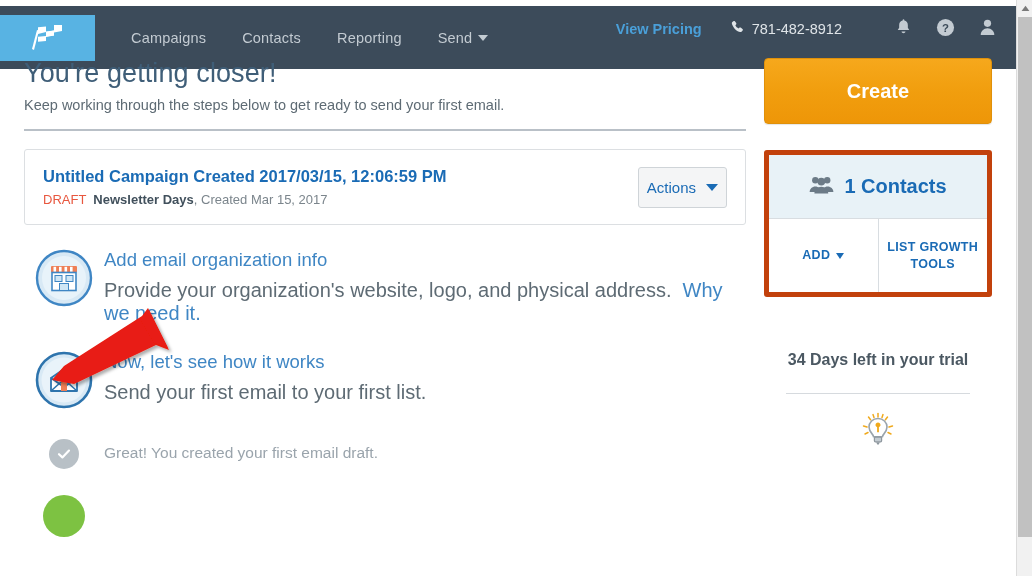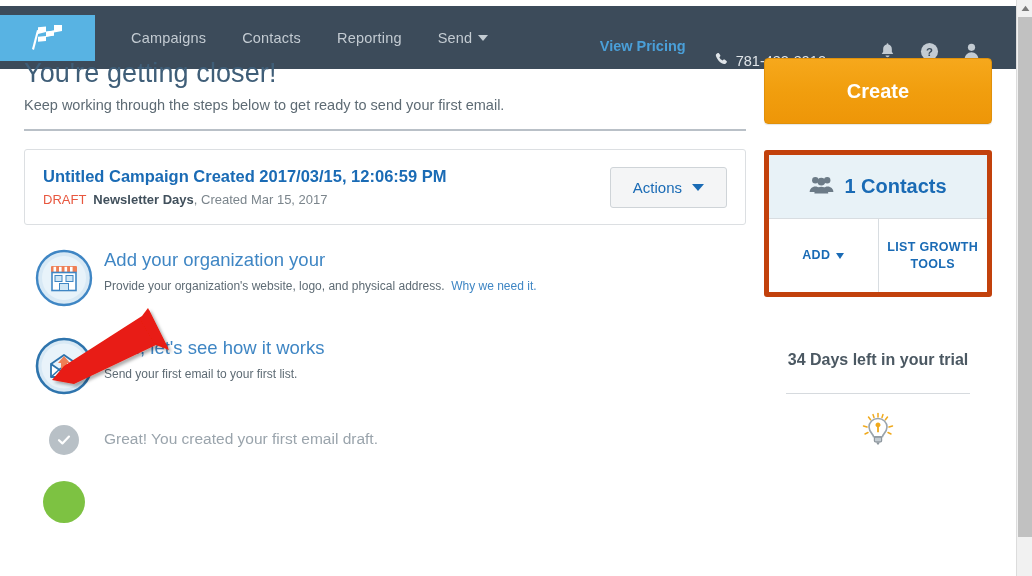--- a/index.html
+++ b/index.html
@@ -30,21 +30,21 @@
     padding: 0 18px; line-height: 46px; cursor: pointer; white-space: nowrap;
   }
   .nav-more { display:flex; align-items:center; gap:6px; }
   .caret-down {
     width: 0; height: 0; border-left: 5px solid transparent;
     border-right: 5px solid transparent; border-top: 6px solid #c3cbd2;
     display:inline-block;
   }
   .nav-right {
     position:absolute; right: 0; top: 0; height: 46px;
-    display:flex; padding-right: 30px; margin-top: 32px;
+    display:flex; align-items:center; padding-right: 14px;
   }
   .view-pricing {
     color: #4a9fd8; font-size: 14.5px; font-weight: bold; cursor: pointer;
     margin-right: 28px; white-space: nowrap;
   }
   .phone-block {
     display:flex; align-items:center; gap:7px; color:#dfe4e8;
     font-size:14.5px; margin-right: 34px; white-space: nowrap;
   }
   .nav-icon-btn {
@@ -85,39 +85,39 @@
   }
   .camp-title {
     font-size:16.5px; font-weight:bold; color:#1a6bb5; cursor:pointer;
     margin-bottom:6px; white-space:nowrap;
   }
   .camp-meta { font-size:13px; color:#7b858c; white-space:nowrap; }
   .draft-badge { color:#e8573f; font-weight:normal; }
   .camp-type { color:#41505c; font-weight:bold; }
   .actions-btn {
     border:1px solid #cfd4d8; border-radius:3px; background:#f4f5f6;
-    color:#1a6bb5; font-size:15px; padding: 11px 22px;
+    color:#1a6bb5; font-size:15px; padding: 11px 8px;
     display:flex; align-items:center; gap:10px; cursor:pointer;
     white-space:nowrap;
   }
   .chev-blue {
     width:0;height:0;border-left:6px solid transparent;
     border-right:6px solid transparent;border-top:7px solid #1a6bb5;
   }
 
   
   .steps { margin-top: 22px; position:relative; }
   .step-row { display:flex; align-items:flex-start; margin-bottom: 24px; }
   .step-icon-wrap { width: 80px; flex:0 0 80px; display:flex; justify-content:center; padding-top:2px;}
   .step-body { padding-top: 2px; }
   .step-title {
     font-size:18.5px; color:#3f86c4; cursor:pointer; margin-bottom: 8px;
     font-weight: normal;
   }
-  .step-desc { font-size:12px; color:#5e6b74; }
+  .step-desc { font-size:20px; color:#5e6b74; }
   .inline-link { color:#3f86c4; cursor:pointer; }
   .step-done-text { font-size:15.5px; color:#9aa4ac; }
   .check-circle {
     width:30px;height:30px;border-radius:50%;background:#b8c0c6;
     display:flex;align-items:center;justify-content:center;
   }
   .green-circ {
     width:42px;height:42px;border-radius:50%;background:#7dc242;
   }
 
@@ -282,21 +282,21 @@
                   <rect x="35" y="17.8" width="2.6" height="5"></rect>
                 </g>
                 <rect x="17" y="23.5" width="24" height="18" fill="#ffffff" stroke="#3f86c4" stroke-width="1.6"></rect>
                 <rect x="20" y="26.5" width="7" height="6" fill="#cfe6f5" stroke="#3f86c4" stroke-width="1"></rect>
                 <rect x="31" y="26.5" width="7" height="6" fill="#cfe6f5" stroke="#3f86c4" stroke-width="1"></rect>
                 <rect x="24.5" y="34.5" width="9" height="7" fill="#cfe6f5" stroke="#3f86c4" stroke-width="1"></rect>
               </svg>
             </span>
           </div>
           <div class="step-body">
-            <div class="step-title">Add your organization your</div>
+            <div class="step-title">Add email organization info</div>
             <div class="step-desc">
               <span>Provide your organization's website, logo, and physical address.</span>
               <span>&nbsp;</span><span class="inline-link">Why we need it.</span>
             </div>
           </div>
         </div>
 
         <div class="step-row" style="margin-top:8px;">
           <div class="step-icon-wrap">
             <span>

